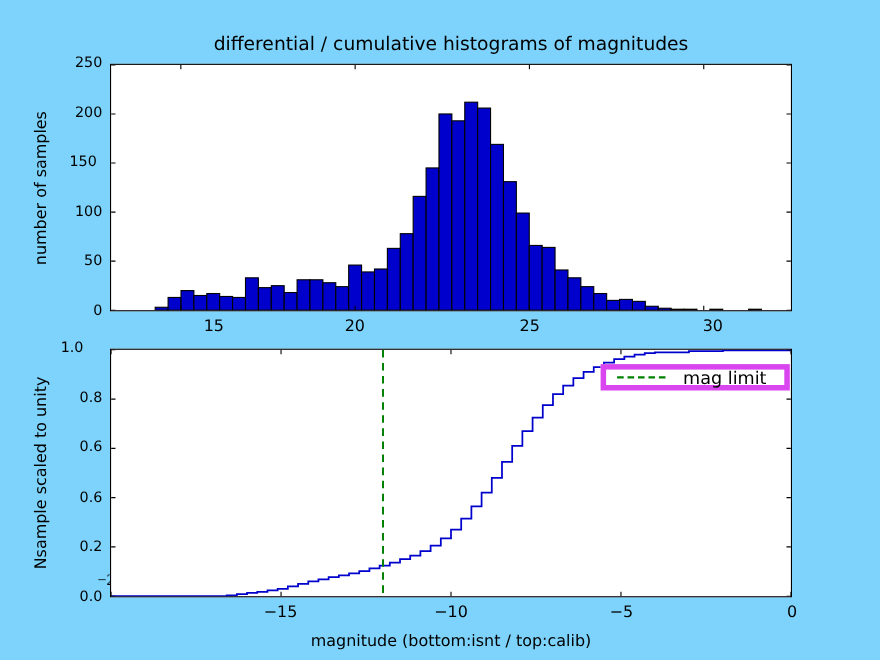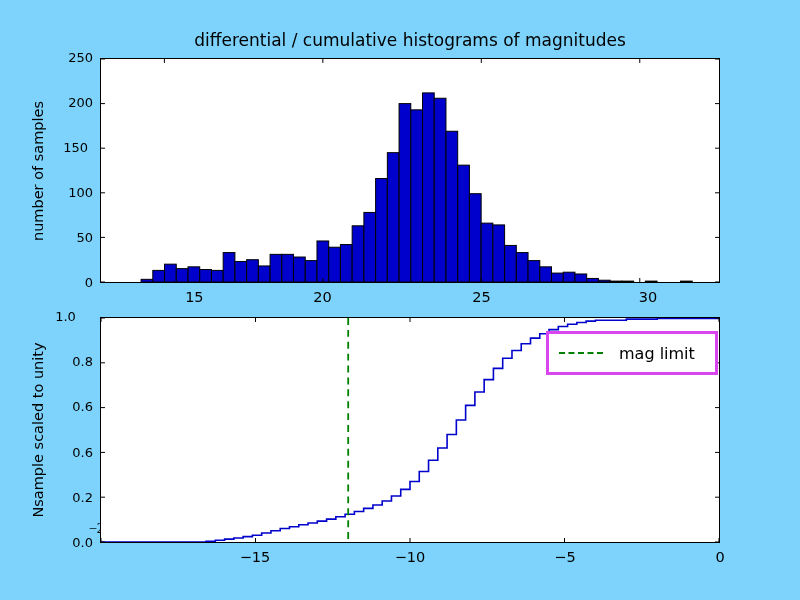--- a/index.html
+++ b/index.html
@@ -17,22 +17,22 @@
          font-size:17px;line-height:20px;white-space:nowrap;}
 
   .ytick-label{position:absolute;text-align:right;font-size:13px;line-height:15px;}
   .xtick-label{position:absolute;text-align:center;font-size:14.5px;line-height:16px;}
 
   .ylabel{position:absolute;font-size:14.5px;white-space:nowrap;
           transform-origin:0 0;transform:rotate(-90deg);}
   .xlabel{position:absolute;left:100px;width:620px;text-align:center;
           font-size:14.5px;white-space:nowrap;}
 
-  .legend-box{position:absolute;left:546px;top:331px;width:172px;height:44px;
-              box-sizing:border-box;border:3px solid #d946ef;background:#ffffff;
+  .legend-box{position:absolute;left:546px;top:331px;width:172px;height:24px;
+              box-sizing:border-box;border:5px solid #d946ef;background:#ffffff;
               display:flex;align-items:center;}
   .legend-swatch{width:44px;height:14px;margin-left:10px;position:relative;flex:none;}
   .legend-swatch:before{content:"";position:absolute;left:0;top:6px;width:44px;
               border-top:2px dashed #008000;}
   .legend-text{font-size:16px;margin-left:16px;white-space:nowrap;}
 </style>
 </head>
 <body>
 
 <div id="figure">
@@ -165,19 +165,20 @@
         <line x1="620" y1="135.6" x2="616" y2="135.6" stroke="#000" stroke-width="1"></line>
         <line x1="0" y1="90.4" x2="4" y2="90.4" stroke="#000" stroke-width="1"></line>
         <line x1="620" y1="90.4" x2="616" y2="90.4" stroke="#000" stroke-width="1"></line>
         <line x1="0" y1="45.19999999999999" x2="4" y2="45.19999999999999" stroke="#000" stroke-width="1"></line>
         <line x1="620" y1="45.19999999999999" x2="616" y2="45.19999999999999" stroke="#000" stroke-width="1"></line>
         <line x1="0" y1="0" x2="4" y2="0" stroke="#000" stroke-width="1"></line>
         <line x1="620" y1="0" x2="616" y2="0" stroke="#000" stroke-width="1"></line>
       </svg>
   </div>
 
+  <div class="xlabel" id="xlabel-bottom" style="top: 575px;">magnitude (bottom:isnt / top:calib)</div>
 
   <div class="legend-box">
     <span class="legend-swatch"></span>
     <span class="legend-text">mag limit</span>
   </div>
 
 </div>
 
 </body></html>

